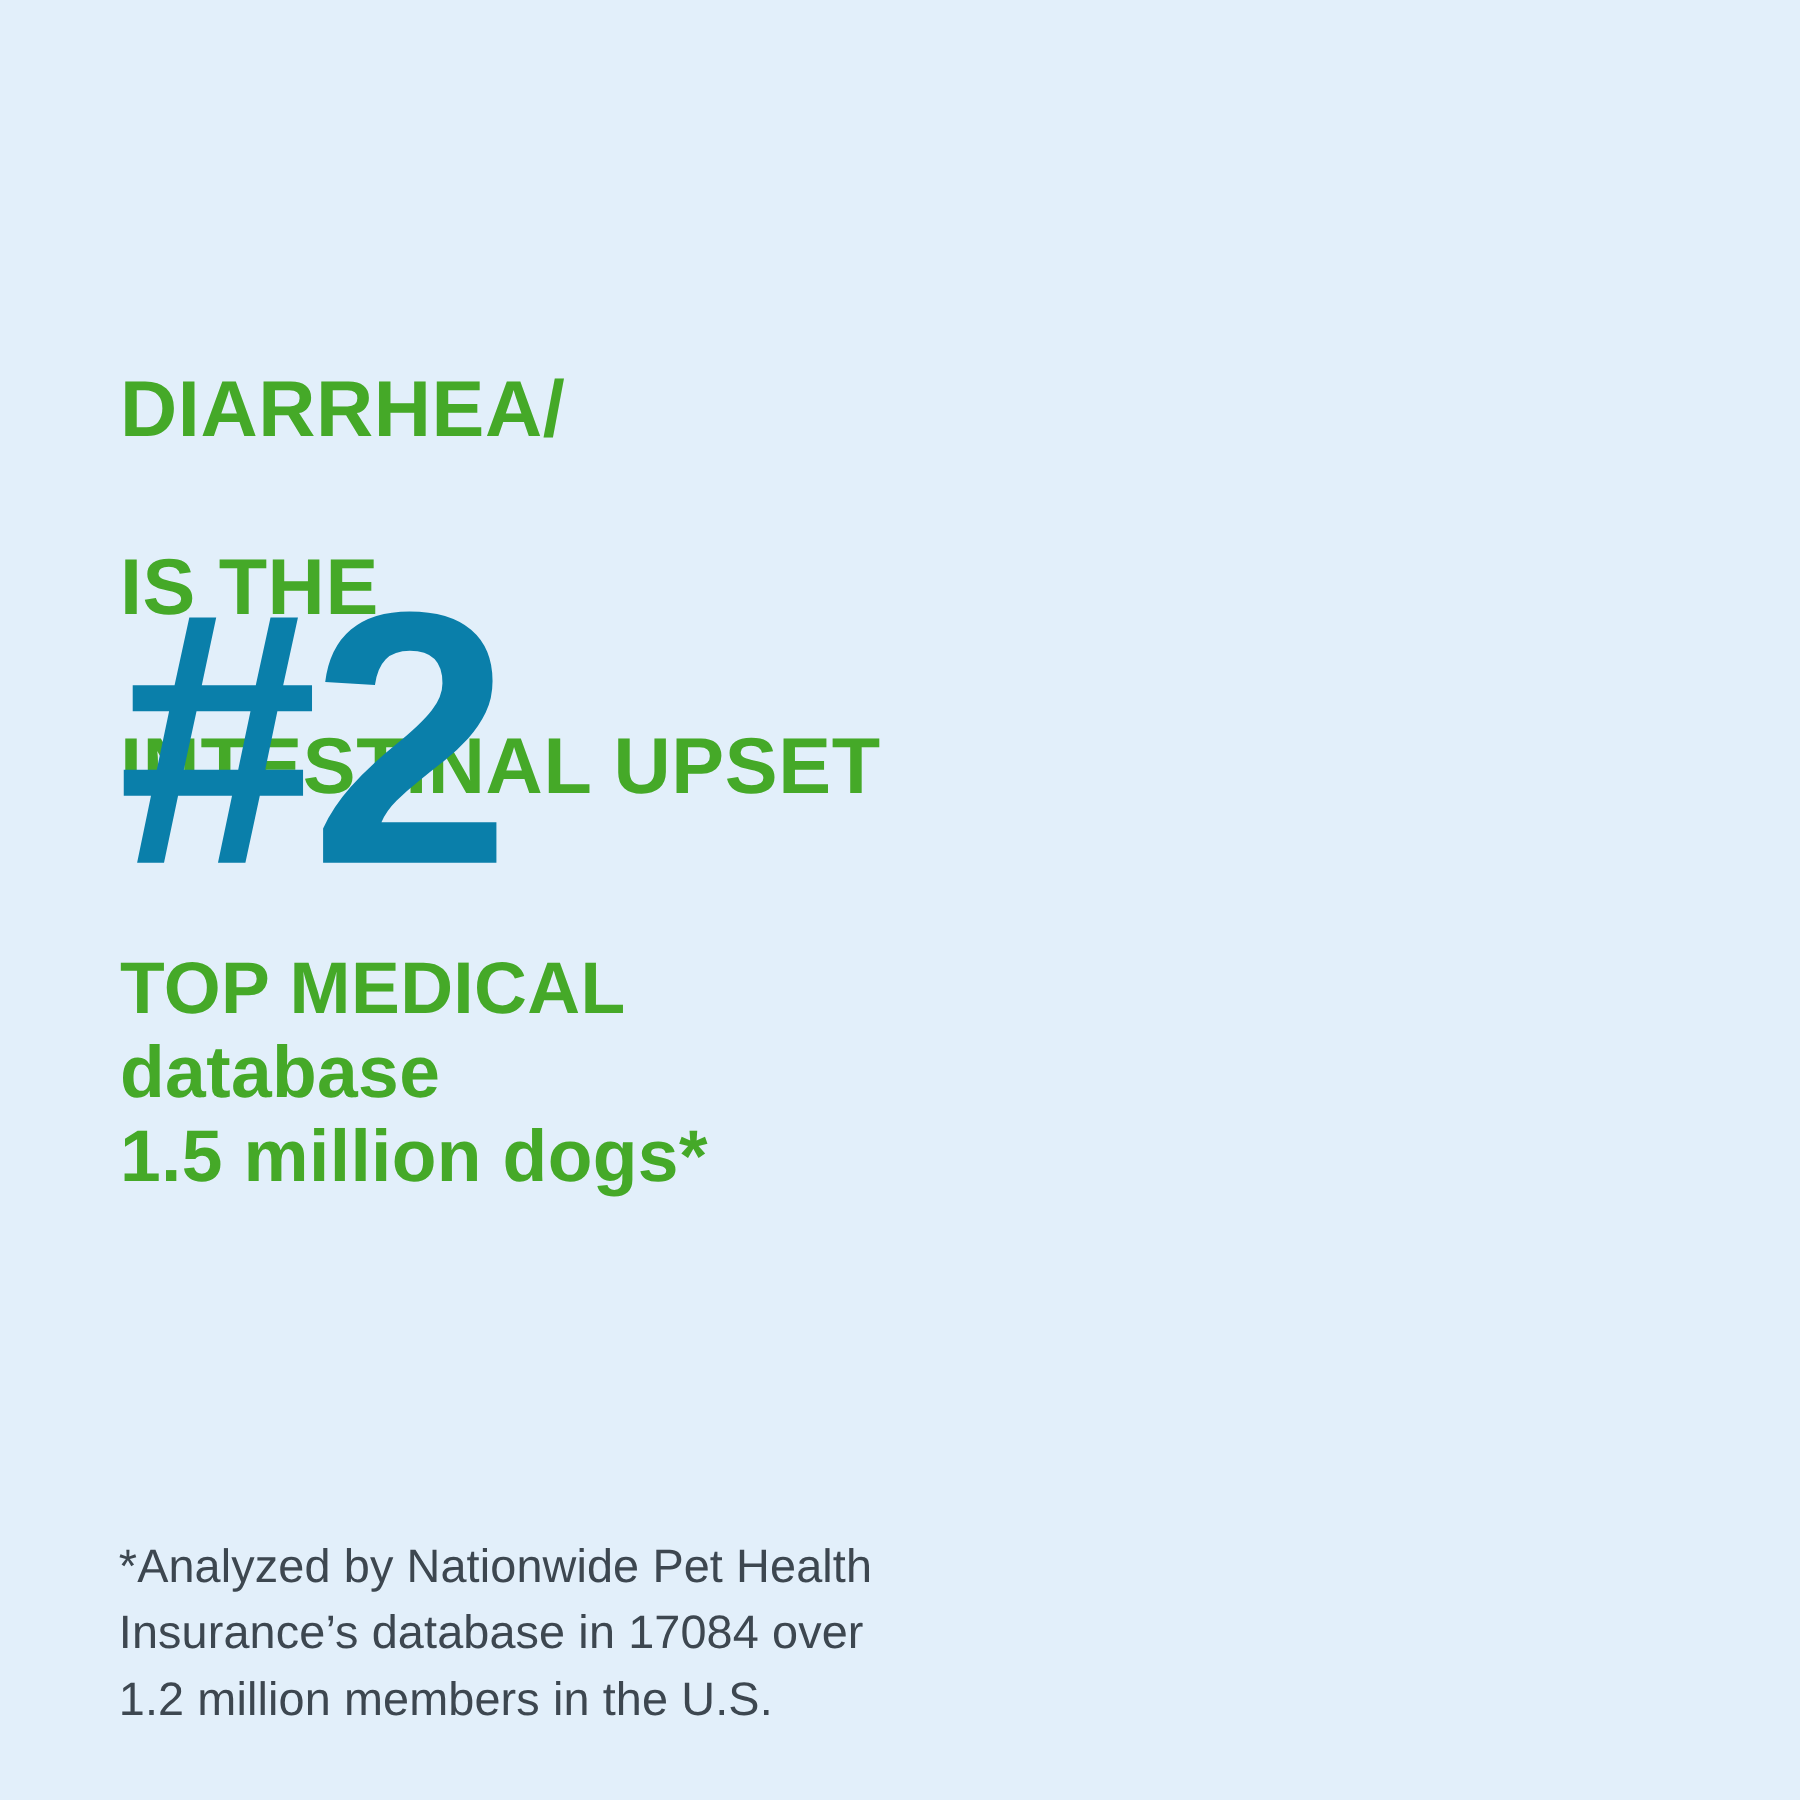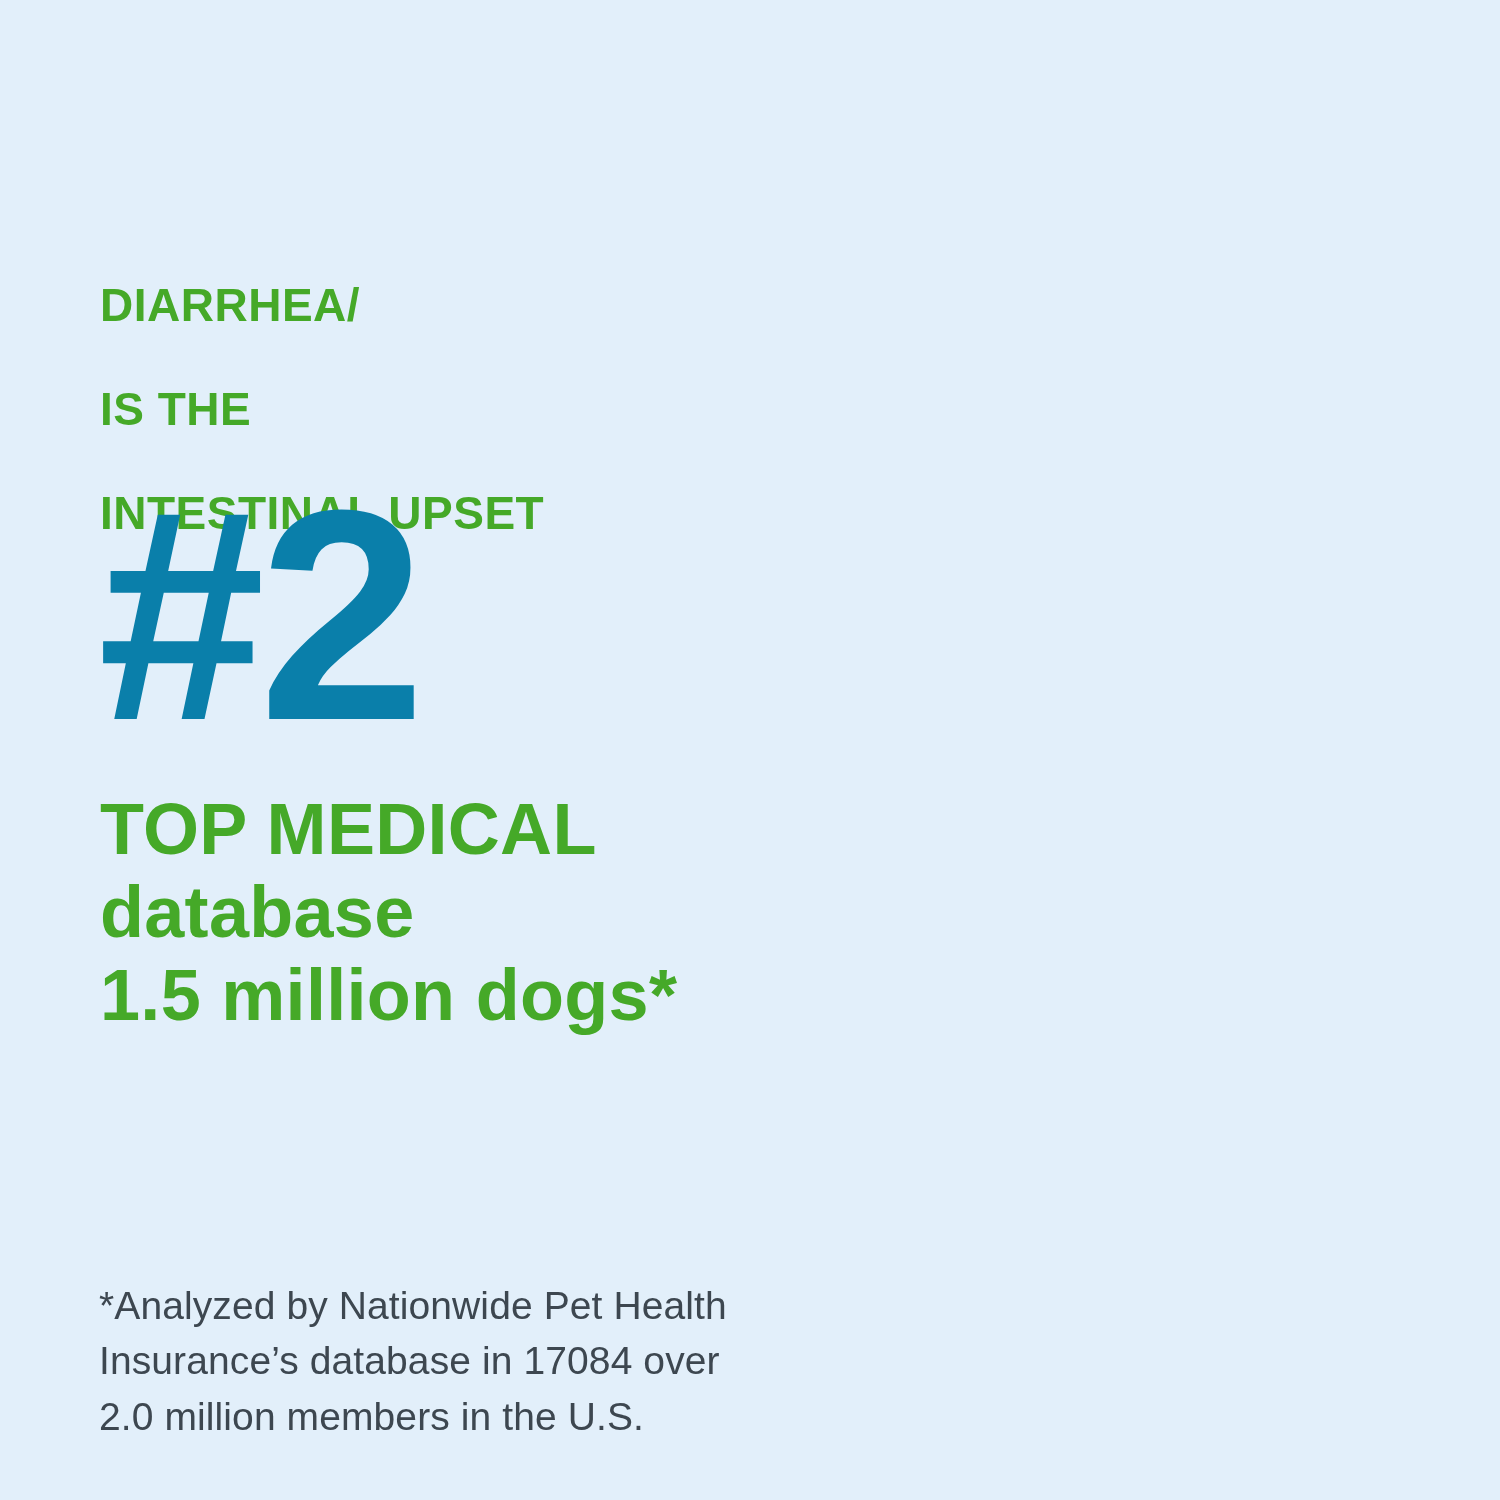--- a/index.html
+++ b/index.html
@@ -43,21 +43,21 @@
     pointer-events: none;
   }
   #content > * { pointer-events: auto; }
 
   .headline {
     position: absolute;
     left: 100px;
     top: 228px;
     color: #45a928;
     font-weight: bold;
-    font-size: 46px;
+    font-size: 66px;
     line-height: 1.13;
     letter-spacing: 0.5px;
     text-transform: uppercase;
     white-space: pre-line;
     margin: 0;
   }
   .headline-line { display: block; }
 
   .bignum {
     position: absolute;
@@ -70,21 +70,21 @@
     letter-spacing: -6px;
     margin: 0;
   }
 
   .subhead {
     position: absolute;
     left: 100px;
     top: 788px;
     color: #45a928;
     font-weight: bold;
-    font-size: 72px;
+    font-size: 61px;
     line-height: 1.15;
     letter-spacing: 0.3px;
     margin: 0;
   }
   .subhead-line { display: block; }
   .subhead-line.caps { text-transform: uppercase; }
 
   .footnote {
     position: absolute;
     left: 99px;
@@ -228,17 +228,17 @@
 
     <h2 class="subhead" style="color: rgb(69, 169, 40);">
       <span class="subhead-line caps">TOP MEDICAL</span>
       <span class="subhead-line">database</span>
       <span class="subhead-line">1.5 million dogs*</span>
     </h2>
 
     <p class="footnote" style="color: rgb(61, 71, 80);">
       <span class="footnote-line">*Analyzed by Nationwide Pet Health</span>
       <span class="footnote-line">Insurance’s database in 17084 over</span>
-      <span class="footnote-line">2.0 million members in the U.S.</span>
+      <span class="footnote-line">1.2 million members in the U.S.</span>
     </p>
 
   </div>
 </div>
 
 </body></html>

